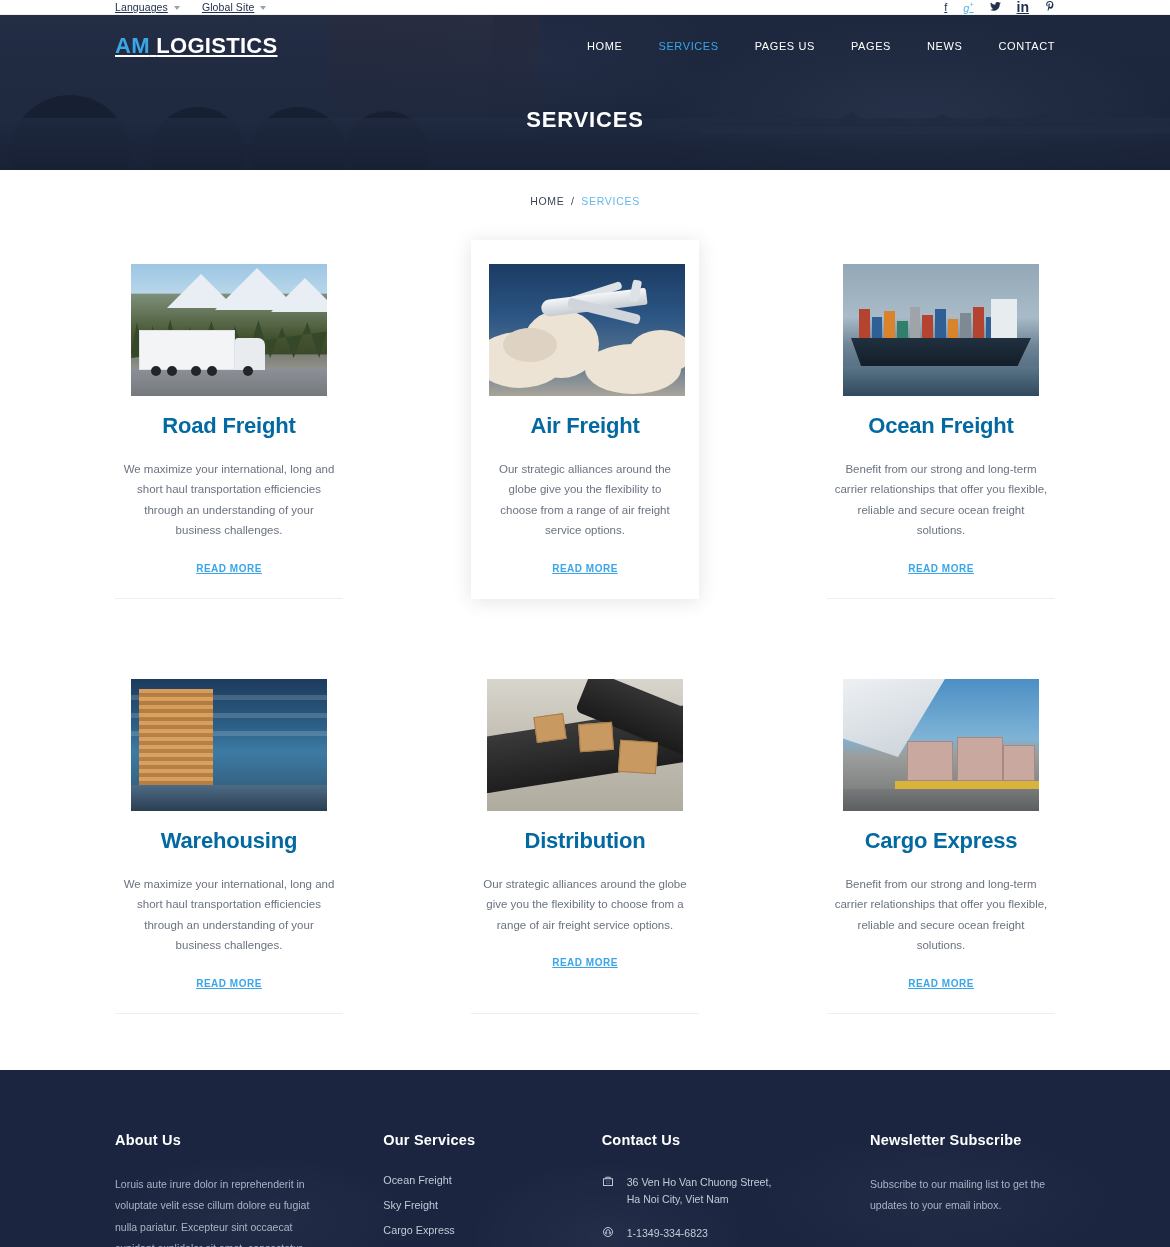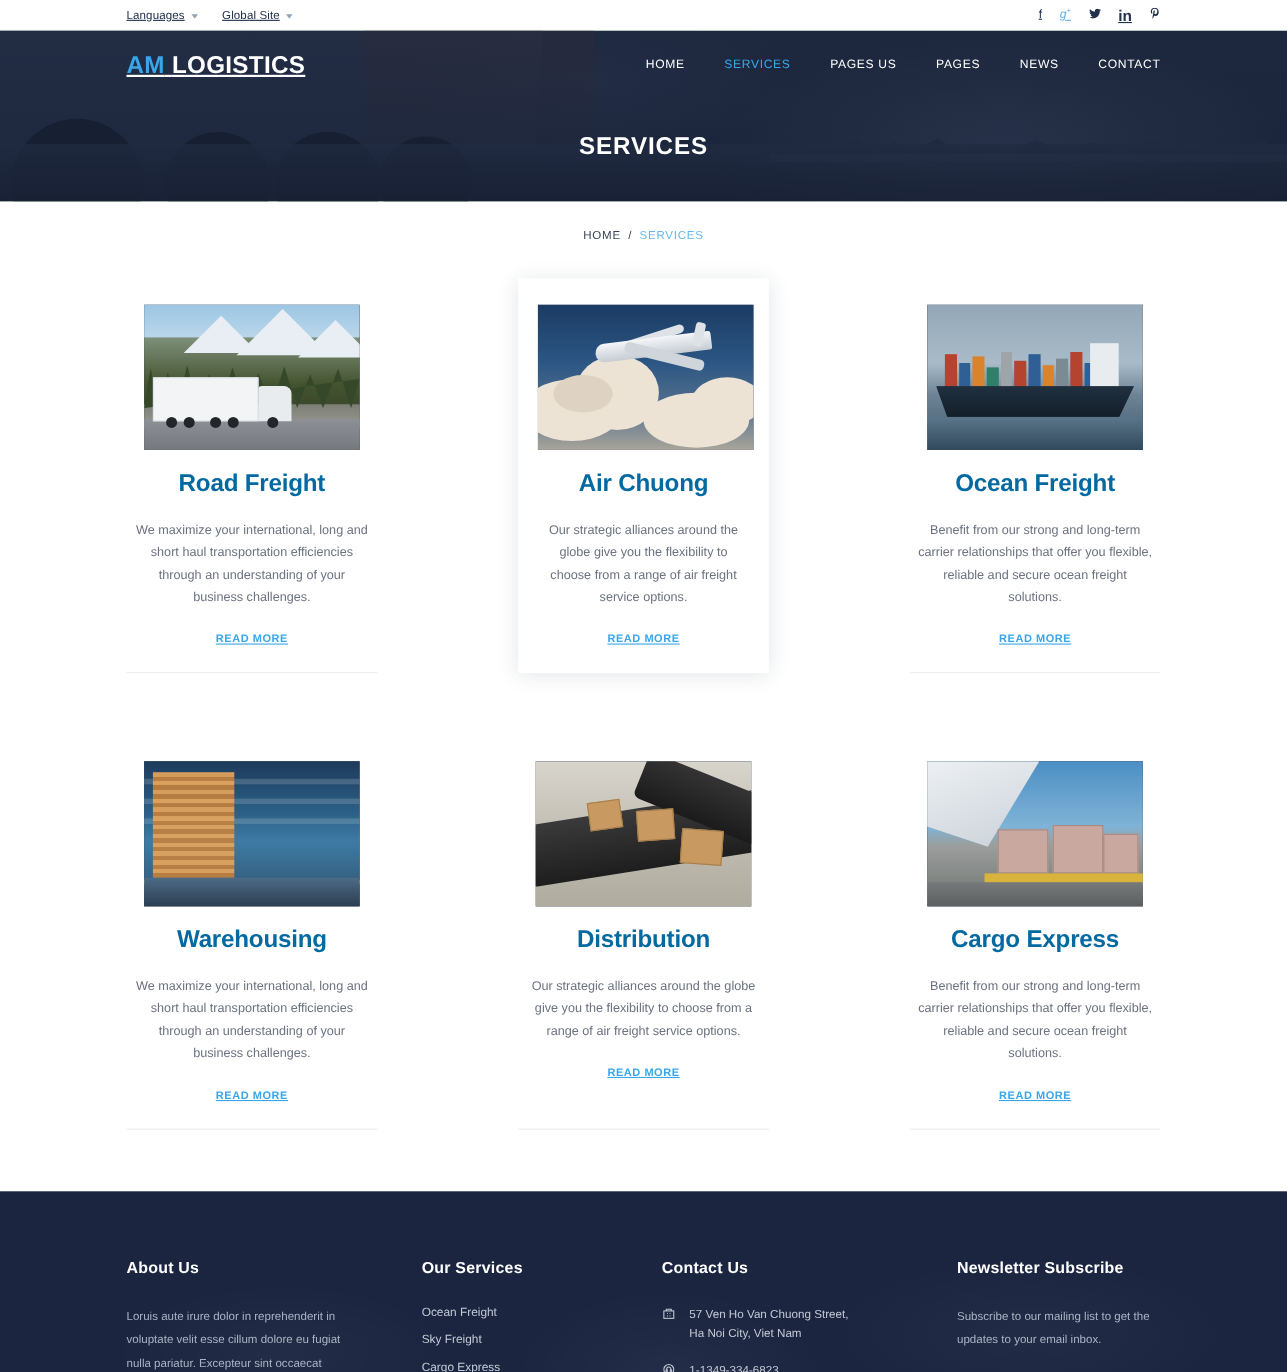--- a/index.html
+++ b/index.html
@@ -8,21 +8,21 @@
     background: #ffffff;
     font-family: "Liberation Sans", sans-serif;
     color: #444;
   }
   body { width: 1170px; overflow-x: hidden; }
 
   .container { width: 940px; margin: 0 auto; position: relative; }
 
   
   .topbar {
-    height: 28px;
+    height: 15px;
     background: #ffffff;
     display: flex;
     align-items: center;
     border-bottom: 1px solid #f0f0f0;
     justify-content: flex-end;
   }
   .topbar .container { display: flex; align-items: center; justify-content: space-between; }
   .topbar-left { display: flex; align-items: center; gap: 22px; }
   .topbar-link {
     font-size: 10.5px;
@@ -515,21 +515,21 @@
               <div class="cloud c2"></div>
               <div class="cloud c3"></div>
             <div class="cloud c4"></div>
               <div class="cloud c5"></div>
             <div class="wing2"></div>
             <div class="fuselage"></div>
             <div class="wing"></div>
             <div class="tail"></div>
           </div>
         </div>
-        <div class="card-title">Air Chuong</div>
+        <div class="card-title">Air Freight</div>
         <div class="card-text">Our strategic alliances around the globe give you the flexibility to choose from a range of air freight service options.</div>
         <a class="card-more" href="#">READ MORE</a>
       </div>
 
       <div class="card">
         <div class="card-img">
           <div class="img-ocean">
             <div class="boxes">
               <i style="height:30px;background:#b4432f"></i>
                 <i style="height:22px;background:#2f5f94"></i>
@@ -634,21 +634,21 @@
 
       <div class="crow">
         <span class="cicon">
           <svg width="12" height="12" viewBox="0 0 16 16" fill="none" stroke="currentColor" stroke-width="1.3">
             <rect x="2" y="5" width="12" height="9"></rect>
               <path d="M5 5V3h6v2"></path>
               <path d="M6 8h1M9 8h1M6 11h1M9 11h1"></path>
           </svg>
         </span>
         <span class="ctext">
-          <span>57 Ven Ho Van Chuong Street,</span><br>
+          <span>36 Ven Ho Van Chuong Street,</span><br>
           <span>Ha Noi City, Viet Nam</span>
         </span>
       </div>
 
       <div class="crow">
         <span class="cicon">
           <svg width="12" height="12" viewBox="0 0 16 16" fill="none" stroke="currentColor" stroke-width="1.3">
             <circle cx="8" cy="8" r="6"></circle>
               <path d="M5.5 8.5v-1a2.5 2.5 0 0 1 5 0v1"></path>
               <rect x="4.6" y="8.2" width="1.6" height="2.6" rx=".7"></rect>

